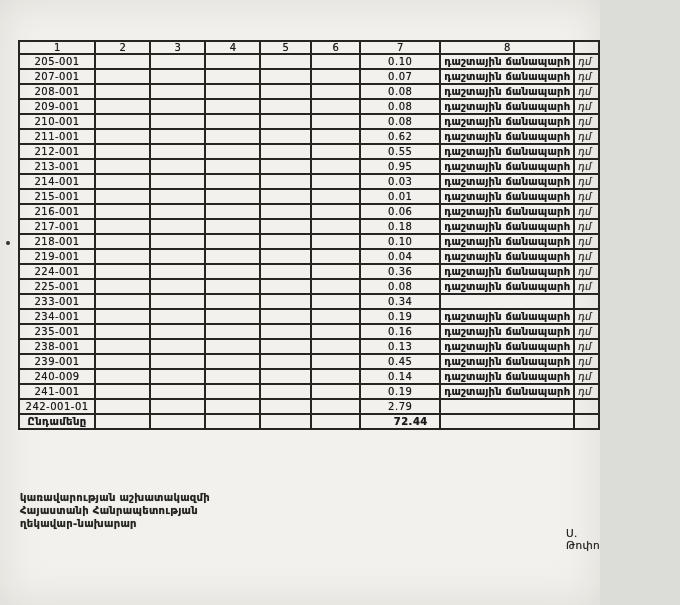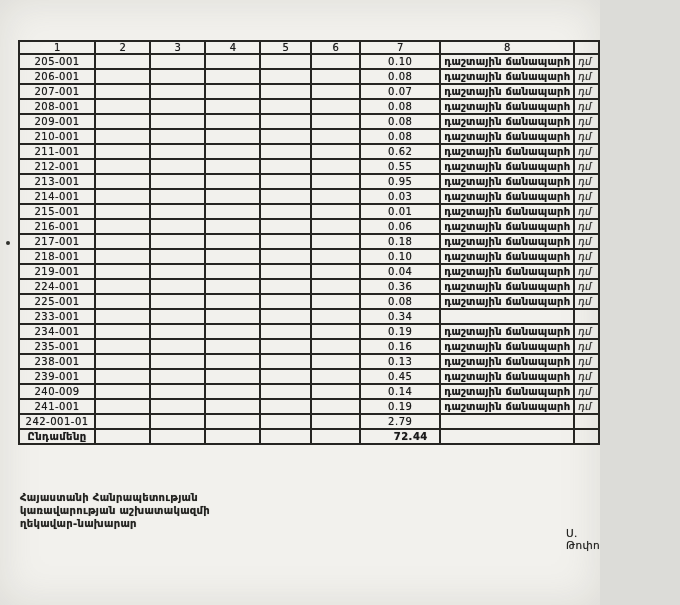--- a/index.html
+++ b/index.html
@@ -136,31 +136,20 @@
           <td class="c2"></td>
           <td class="c3"></td>
           <td class="c4"></td>
           <td class="c5"></td>
           <td class="c6"></td>
           <td class="c7">0.10</td>
           <td class="c8">դաշտային ճանապարհ</td>
           <td class="note">դմ</td>
         </tr>
         <tr class="">
-          <td class="c1">206-001</td>
-          <td class="c2"></td>
-          <td class="c3"></td>
-          <td class="c4"></td>
-          <td class="c5"></td>
-          <td class="c6"></td>
-          <td class="c7">0.08</td>
-          <td class="c8">դաշտային ճանապարհ</td>
-          <td class="note">դմ</td>
-        </tr>
-        <tr class="">
           <td class="c1">207-001</td>
           <td class="c2"></td>
           <td class="c3"></td>
           <td class="c4"></td>
           <td class="c5"></td>
           <td class="c6"></td>
           <td class="c7">0.07</td>
           <td class="c8">դաշտային ճանապարհ</td>
           <td class="note">դմ</td>
         </tr>
@@ -414,22 +403,22 @@
           <td class="c5"></td>
           <td class="c6"></td>
           <td class="c7">72.44</td>
           <td class="c8"></td>
           <td class="note"></td>
         </tr>
       </tbody>
   </table>
 
   <div class="footer-block">
+      <div>կառավարության աշխատակազմի</div>
       <div>Հայաստանի Հանրապետության</div>
-      <div>կառավարության աշխատակազմի</div>
       <div>ղեկավար-նախարար</div>
     </div>
 
   <div class="signature">Ս. Թոփուզյան</div>
 
   <div class="speckle s1"></div>
 
 </div>
 
 </body></html>

